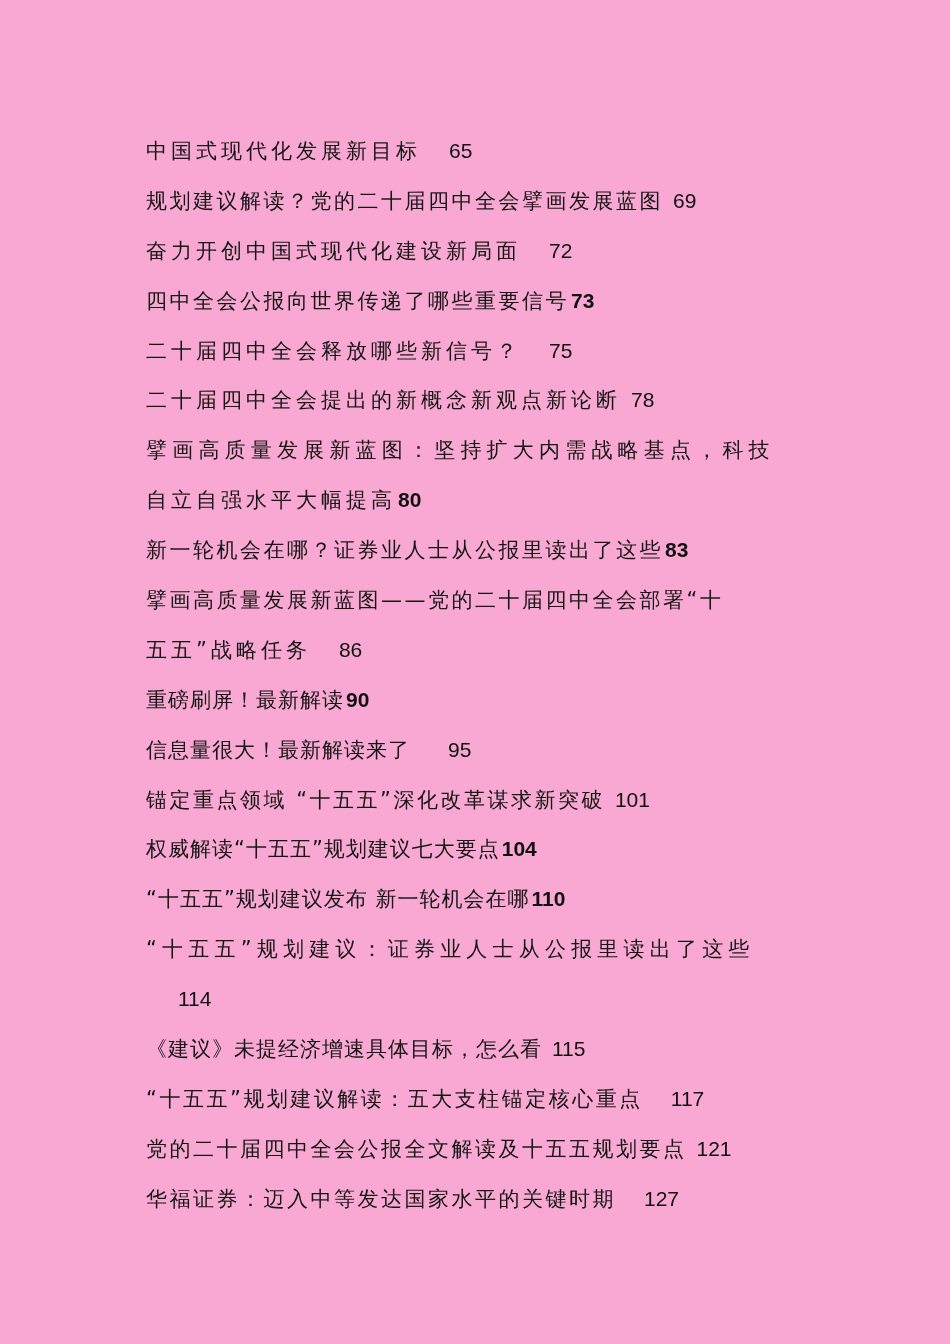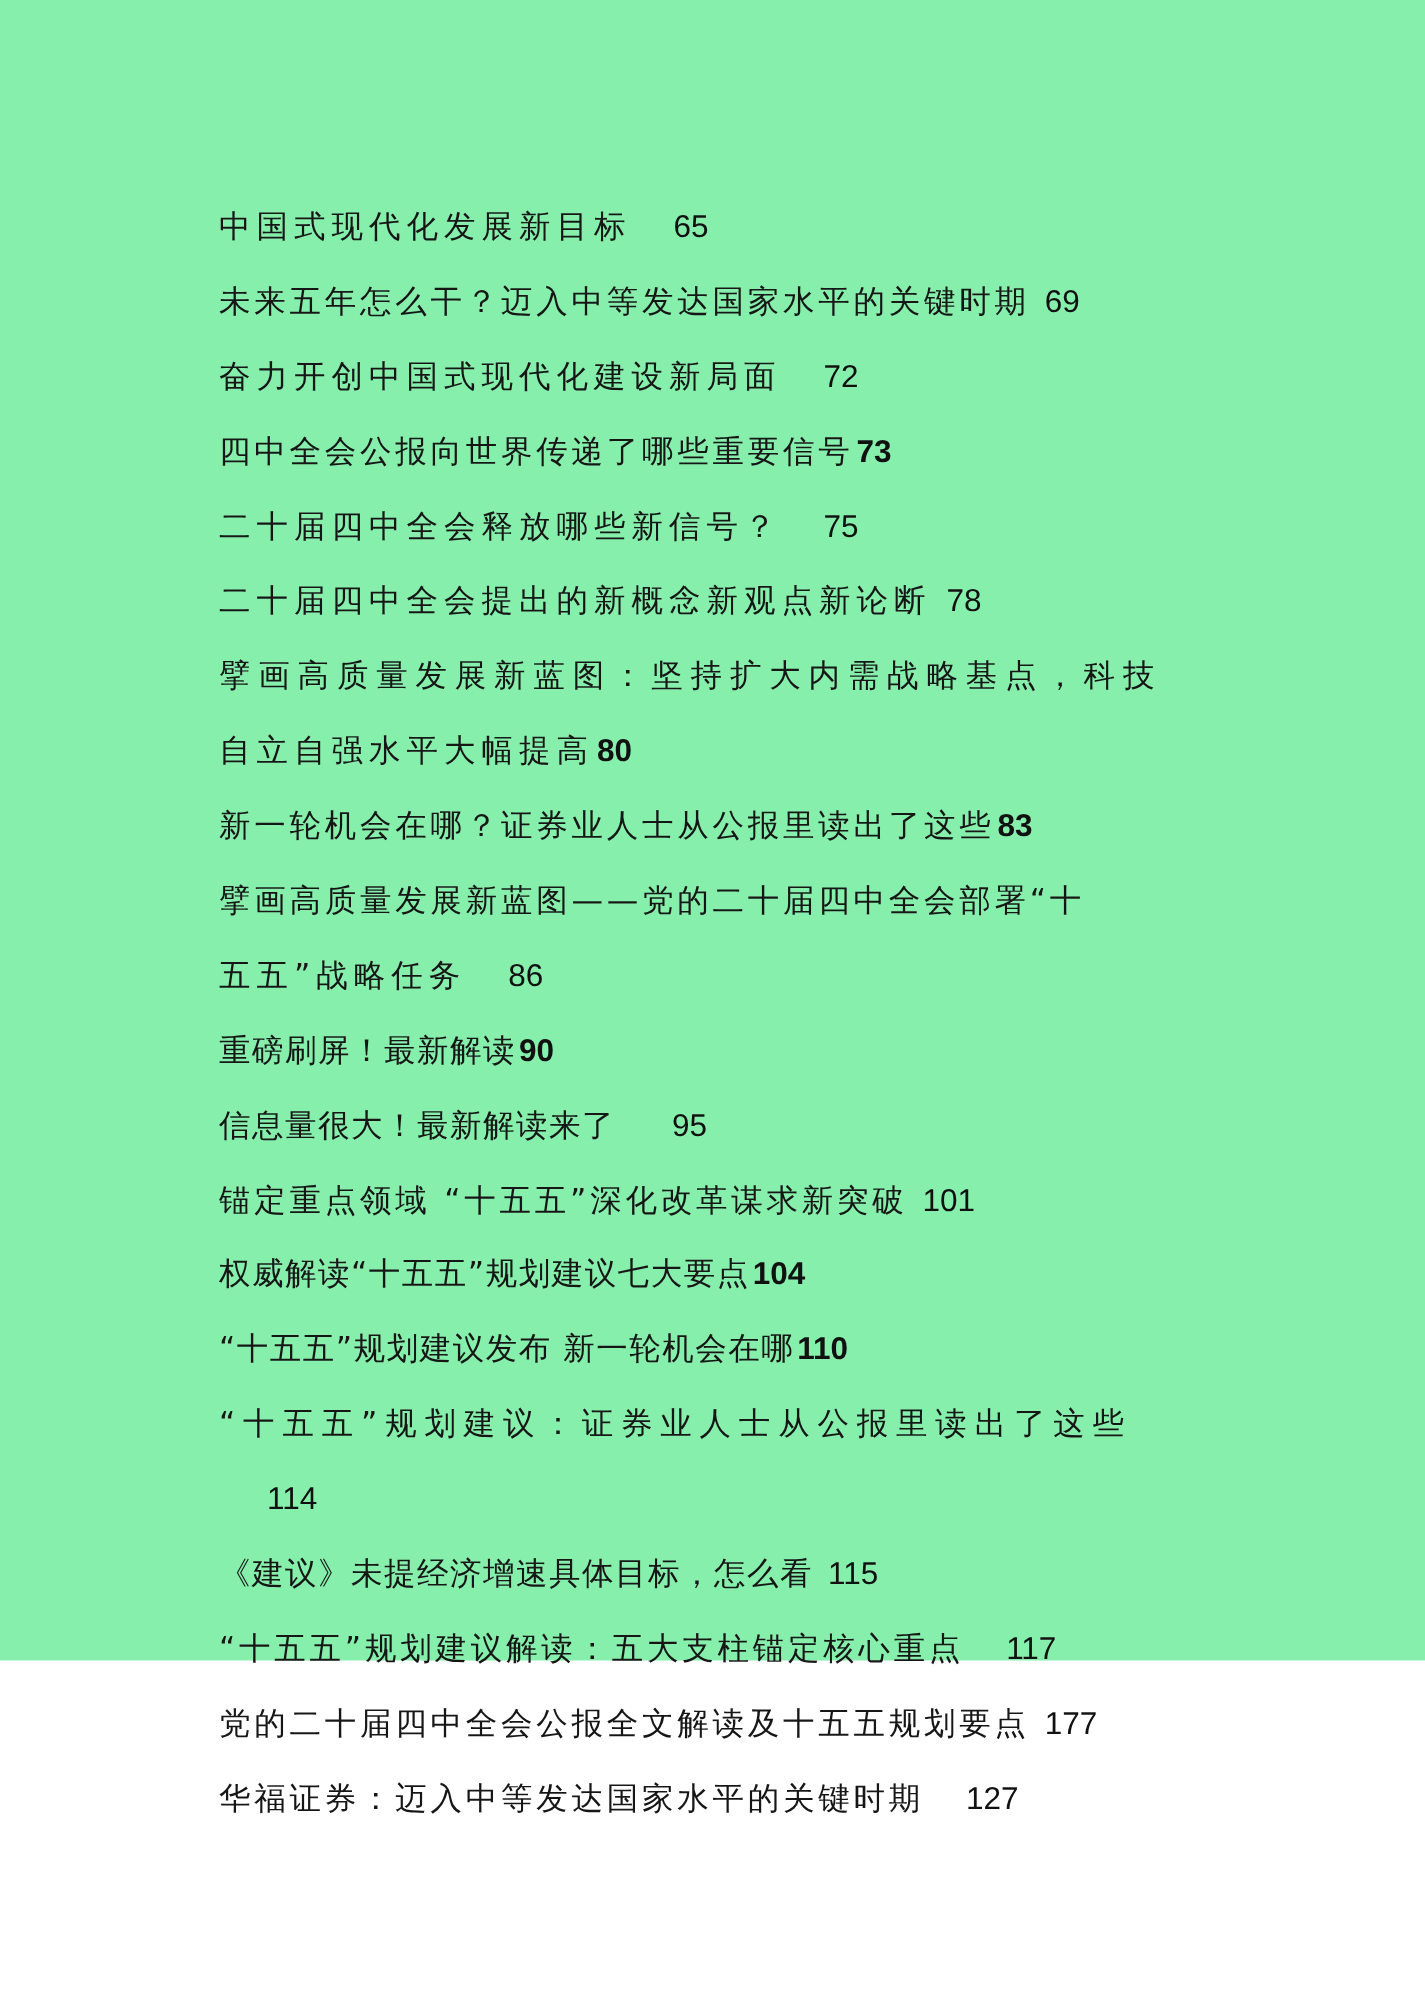--- a/index.html
+++ b/index.html
@@ -13,22 +13,22 @@
       position: relative;
       overflow: hidden;
       font-family: "DejaVu Sans", "Liberation Sans", sans-serif;
       color: #111111;
     }
     .page {
       position: absolute;
       left: 0;
       top: 0;
       width: 950px;
-      height: 1107px;
-      background: #86efac;
+      height: 1344px;
+      background: #f9a8d4;
     }
     .toc {
       position: absolute;
       left: 146px;
       top: 131px;
       width: 664px;
     }
     .toc-line {
       height: 49.9px;
       line-height: 40px;
@@ -58,21 +58,21 @@
 <body>
 
 <div class="page">
   <div class="toc">
 
     <div class="toc-line">
       <span class="title">中国式现代化发展新目标</span><span class="page-num gap">65</span>
     </div>
 
     <div class="toc-line mid">
-      <span class="title">未来五年怎么干？迈入中等发达国家水平的关键时期</span><span class="page-num">69</span>
+      <span class="title">规划建议解读？党的二十届四中全会擘画发展蓝图</span><span class="page-num">69</span>
     </div>
 
     <div class="toc-line">
       <span class="title">奋力开创中国式现代化建设新局面</span><span class="page-num gap">72</span>
     </div>
 
     <div class="toc-line mid">
       <span class="title">四中全会公报向世界传递了哪些重要信号</span><span class="page-num nogap">73</span>
     </div>
 
@@ -131,21 +131,21 @@
 
     <div class="toc-line tight">
       <span class="title">《建议》未提经济增速具体目标，怎么看</span><span class="page-num">115</span>
     </div>
 
     <div class="toc-line mid">
       <span class="title">“十五五”规划建议解读：五大支柱锚定核心重点</span><span class="page-num gap">117</span>
     </div>
 
     <div class="toc-line mid">
-      <span class="title">党的二十届四中全会公报全文解读及十五五规划要点</span><span class="page-num">177</span>
+      <span class="title">党的二十届四中全会公报全文解读及十五五规划要点</span><span class="page-num">121</span>
     </div>
 
     <div class="toc-line mid">
       <span class="title">华福证券：迈入中等发达国家水平的关键时期</span><span class="page-num gap">127</span>
     </div>
 
   </div>
 </div>
 
 </body></html>

